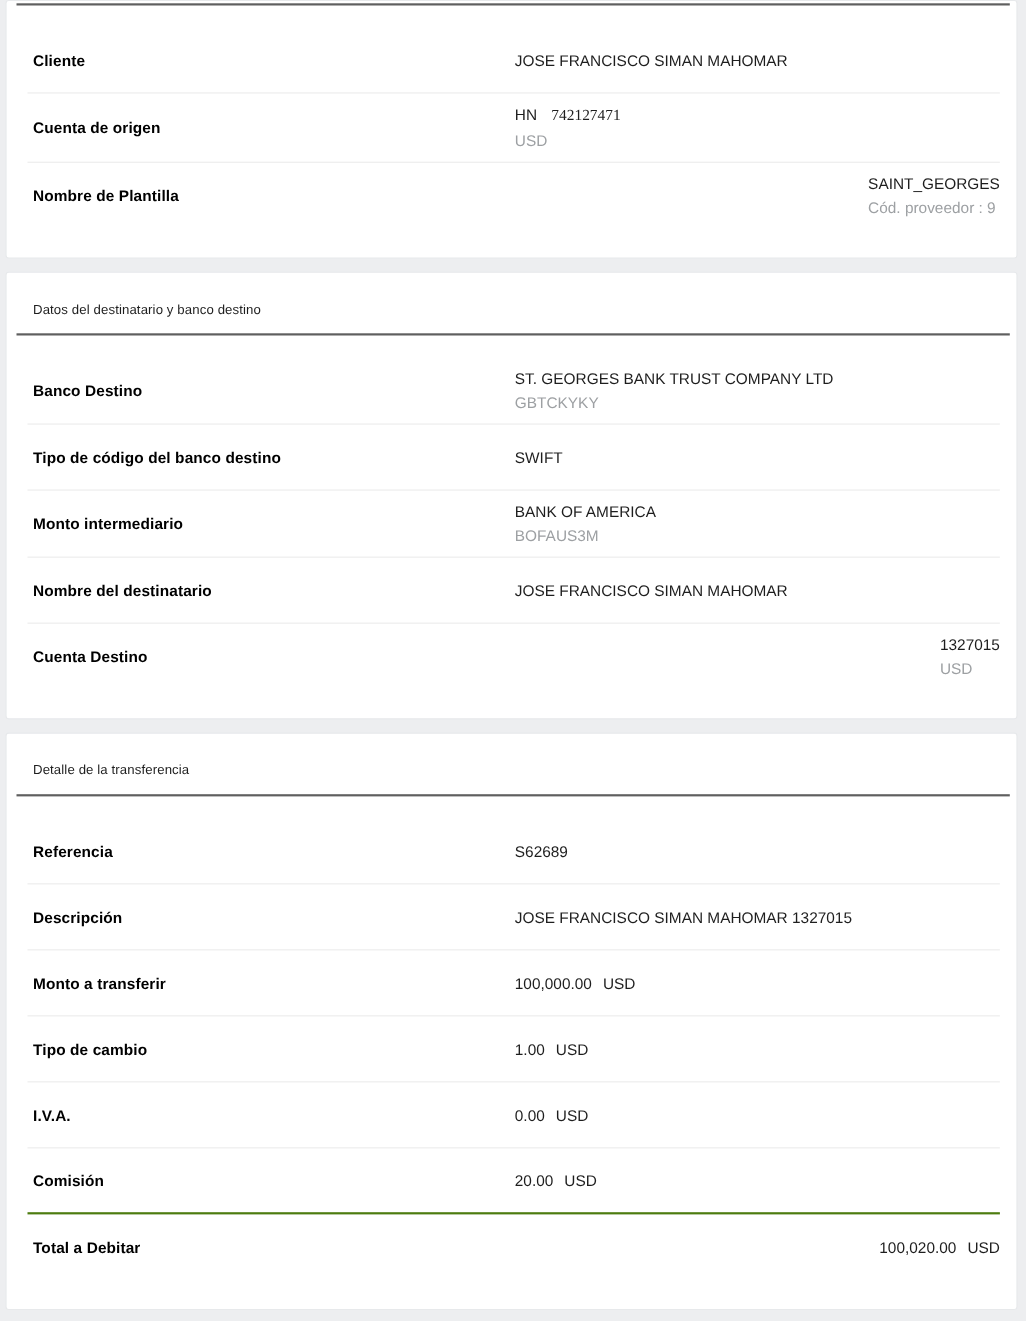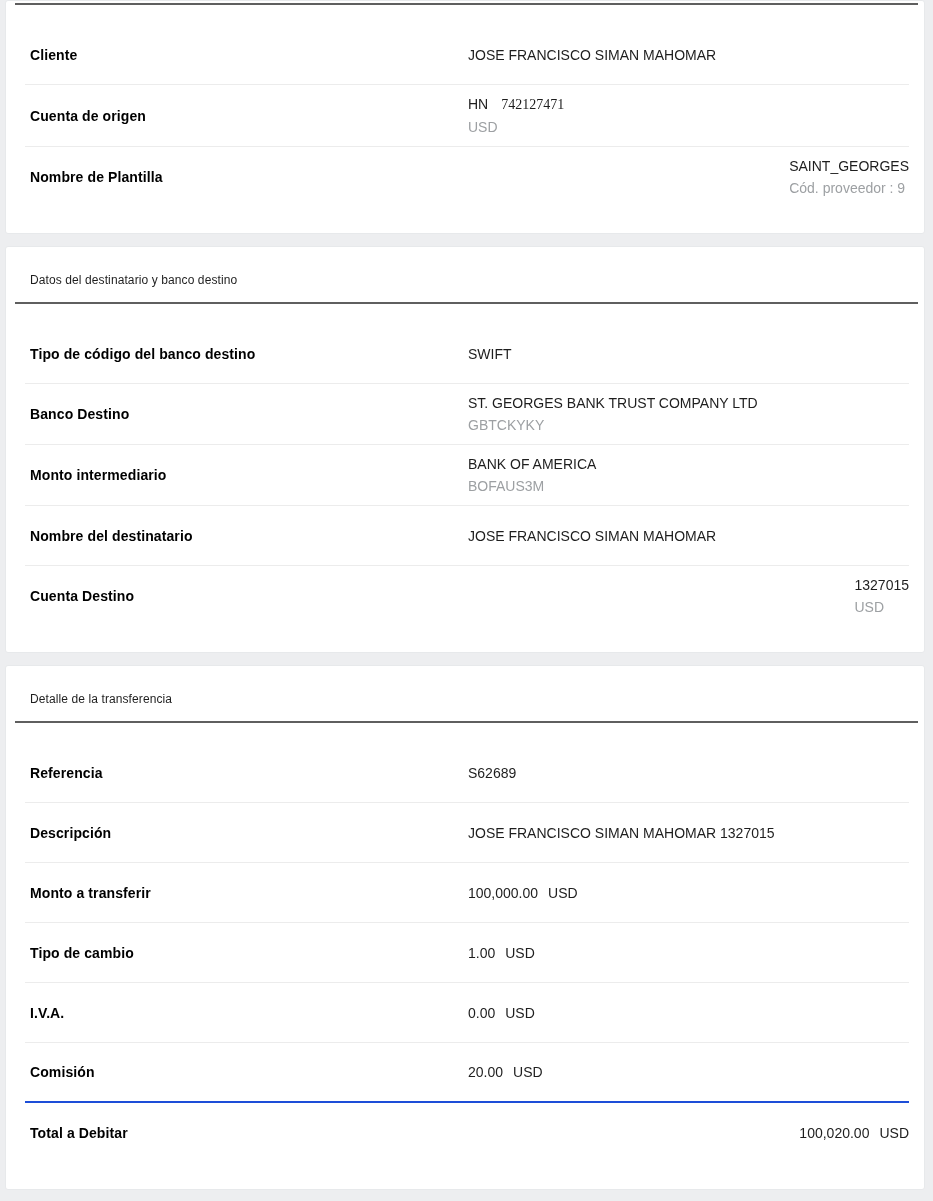--- a/index.html
+++ b/index.html
@@ -43,21 +43,21 @@
   .row {
     display: flex;
     align-items: center;
     min-height: 60px;
     padding: 8px 0;
     border-bottom: 1px solid #ececec;
     font-size: 14px;
     line-height: 22px;
   }
   .row:last-child { border-bottom: none; justify-content: space-between; }
-  .row.strong-divider { border-bottom: 2px solid #1d4ed8; }
+  .row.strong-divider { border-bottom: 2px solid #4d7c0f; }
 
   .field-label {
     width: 443px;
     flex-shrink: 0;
     font-weight: 700;
     color: #000000;
     padding-left: 5px;
     letter-spacing: 0.1px;
   }
   .field-value { color: #1e1e1e; }
@@ -100,30 +100,30 @@
   </section>
 
   <section class="card">
     <div class="card-header">
       <h2 class="card-title">Datos del destinatario y banco destino</h2>
       <div class="card-rule"></div>
     </div>
     <div class="rows">
 
       <div class="row">
-        <div class="field-label">Tipo de código del banco destino</div>
-        <div class="field-value">SWIFT</div>
-      </div>
-
-      <div class="row">
         <div class="field-label">Banco Destino</div>
         <div class="field-value">
           <div class="value-main">ST. GEORGES BANK TRUST COMPANY LTD</div>
           <div class="value-sub">GBTCKYKY</div>
         </div>
+      </div>
+
+      <div class="row">
+        <div class="field-label">Tipo de código del banco destino</div>
+        <div class="field-value">SWIFT</div>
       </div>
 
       <div class="row">
         <div class="field-label">Monto intermediario</div>
         <div class="field-value">
           <div class="value-main">BANK OF AMERICA</div>
           <div class="value-sub">BOFAUS3M</div>
         </div>
       </div>
 

